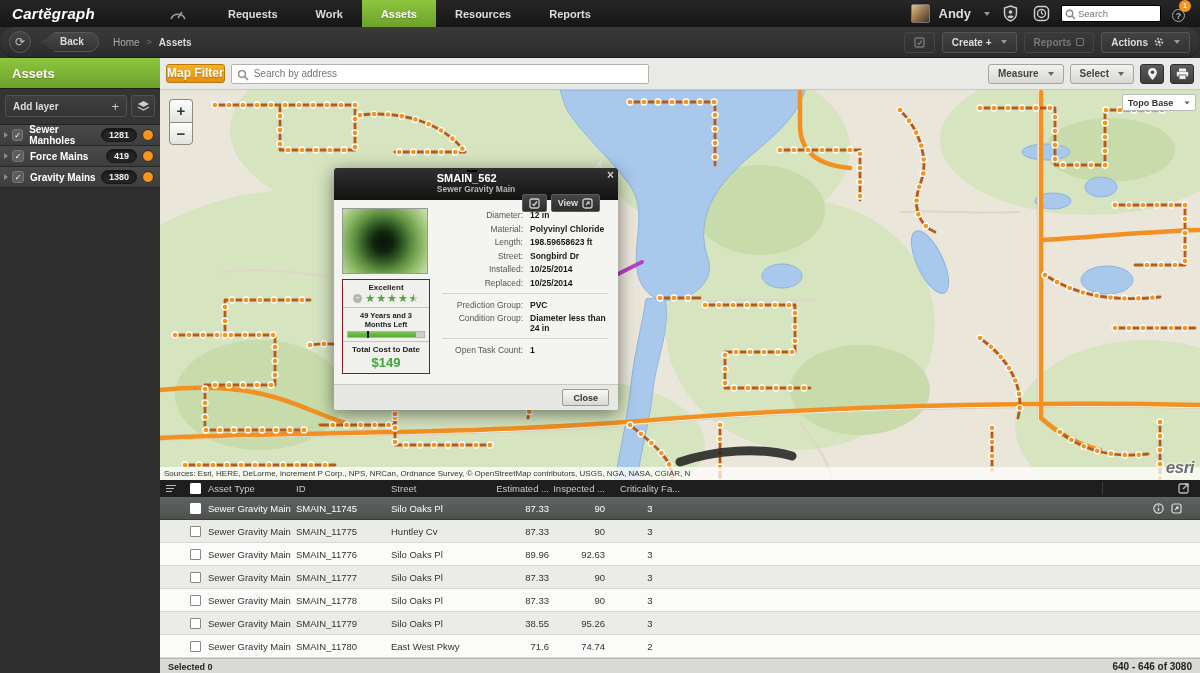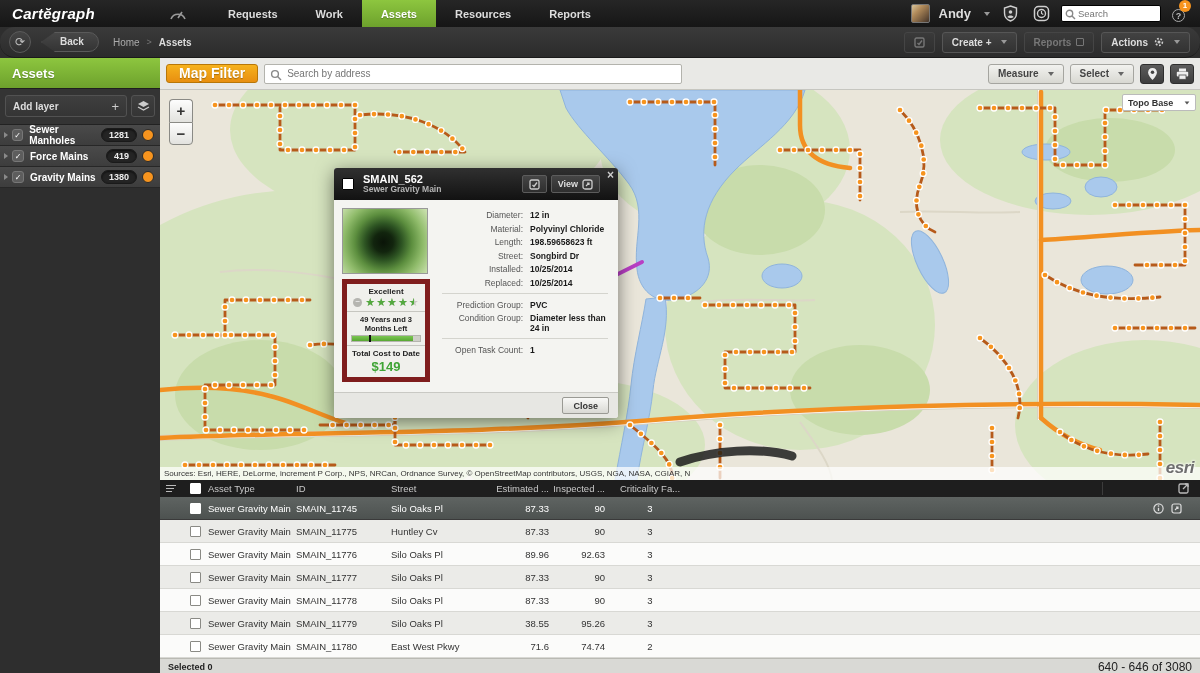--- a/index.html
+++ b/index.html
@@ -79,21 +79,21 @@
   .layer-right { margin-left:auto; display:flex; align-items:center; gap:5px; }
   .count-pill { background:#242424; border:1px solid #1a1a1a; color:#eee; font-size:9px; font-weight:bold;
     border-radius:8px; padding:1px 7px; box-shadow:inset 0 1px 2px rgba(0,0,0,.6); }
   .swatch { width:12px; height:12px; border-radius:50%; border:1px solid #2a2a2a; }
 
   
   .main { position:absolute; left:160px; top:58px; right:0; bottom:0; display:flex; flex-direction:column; }
   .map-toolbar { height:32px; background:#e9e9e6; border-bottom:1px solid #c6c6c0;
     display:flex; align-items:center; gap:6px; padding:0 6px; z-index:30; }
   .map-filter-btn { height:19px; background:linear-gradient(#f6b21d,#e88f10); border:1px solid #b87708;
-    border-radius:3px; color:#fff; font-size:14px; font-weight:bold; padding:0 12px; line-height:17px;
+    border-radius:3px; color:#fff; font-size:12px; font-weight:bold; padding:0 0; line-height:17px;
     text-shadow:0 1px 1px rgba(0,0,0,.3); cursor:pointer; }
   .addr-search { position:relative; width:418px; height:20px; background:#fff; border:1px solid #b3b3ad;
     border-radius:2px; display:flex; align-items:center; padding-left:22px; }
   .addr-search input { border:none; outline:none; width:380px; font-size:10px; color:#444;
     font-family:"Liberation Sans",sans-serif; background:transparent; }
   .addr-mag { position:absolute; left:5px; top:4px; }
   .mt-right { margin-left:auto; display:flex; align-items:center; gap:6px; }
   .mt-btn { height:20px; background:linear-gradient(#f2f2ef,#d8d8d2); border:1px solid #a5a5a0;
     border-radius:3px; color:#444; font-size:10px; font-weight:bold; padding:0 9px;
     display:flex; align-items:center; gap:5px; cursor:pointer; }
@@ -115,35 +115,35 @@
   .basemap-dd .caret { margin-left:auto; border-top-color:#555; transform:scale(.8); }
   .attribution { position:absolute; left:0; right:0; bottom:0; height:13px; background:rgba(255,255,255,.72);
     font-size:8px; color:#333; line-height:13px; padding:0 4px; white-space:nowrap; overflow:hidden; z-index:8; }
   .esri-logo { position:absolute; right:6px; bottom:2px; font-size:17px; font-weight:bold; color:#6e6e6e;
     text-shadow:0 0 3px #fff,0 0 3px #fff; z-index:9; font-style:italic; letter-spacing:-.5px; }
 
   
   .popup { position:absolute; left:174px; top:78px; width:284px; z-index:25; border-radius:3px;
     box-shadow:0 4px 18px rgba(0,0,0,.5); background:#f4f4f1; }
   .popup-header { height:32px; background:linear-gradient(#303030,#121212); border-radius:3px 3px 0 0;
-    display:flex; align-items:center; padding:2px 8px; position:relative; }
+    display:flex; align-items:center; padding:2px 8px; position:relative;flex-direction:column; }
   .popup-cb { width:12px; height:12px; background:#fff; border:1px solid #000; border-radius:1px; margin-right:9px; cursor:pointer; }
   .popup-titles { line-height:1.15; }
   .popup-title { color:#fff; font-size:11px; font-weight:bold; }
   .popup-subtitle { color:#b5b5b5; font-size:8.5px; font-weight:bold; }
   .ph-btns { margin-left:auto; display:flex; gap:4px; align-items:center; padding-right:10px; }
   .ph-btn { height:18px; background:linear-gradient(#454545,#2e2e2e); border:1px solid #5c5c5c; border-radius:2px;
     display:flex; align-items:center; gap:4px; color:#ddd; font-size:9px; font-weight:bold; padding:0 6px; cursor:pointer; }
   .popup-close { position:absolute; right:4px; top:1px; color:#ccc; font-size:12px; font-weight:bold; cursor:pointer; line-height:12px; }
   .i-close::before{ content:"×"; }
   .popup-body { display:flex; padding:8px 10px 10px 8px; }
   .pb-left { width:88px; flex:none; }
   .pipe-photo { width:86px; height:66px; border:1px solid #999;
     background:radial-gradient(circle at 48% 52%, #0a1408 0%, #12250e 18%, #2e5523 34%, #5d8f3f 52%, #8fbb6a 72%, #b9d69a 90%, #cfe3b4 100%); }
-  .cond-box { border:5px solid #7f1d1d; background:#f0f0ec; margin-top:5px; }
+  .cond-box { border:1px solid #7f1d1d; background:#f0f0ec; margin-top:5px; }
   .cond-sec { border-bottom:1px solid #c6c6c0; padding:3px 4px; text-align:center; }
   .cond-sec:last-child { border-bottom:none; }
   .cond-label { font-size:8px; font-weight:bold; color:#222; }
   .stars { display:flex; align-items:center; justify-content:center; gap:1px; margin-top:1px; }
   .minus-circle { width:9px; height:9px; border-radius:50%; background:#b5b5b0; color:#fff; font-size:8px;
     line-height:8px; text-align:center; margin-right:2px; }
   .st { position:relative; font-size:11px; line-height:11px; color:#c9c9c2; }
   .st .fg { position:absolute; left:0; top:0; overflow:hidden; color:#53a93f; white-space:nowrap; }
   .i-star::before{ content:"★"; }
   .life-label { font-size:7.5px; font-weight:bold; color:#222; }
@@ -181,21 +181,21 @@
   .t-header .tbl-cb { background:#fff; border-color:#fff; }
   .c-type { width:88px; } .c-id { width:95px; } .c-street { width:100px; }
   .c-est { width:58px; text-align:right; } .c-insp { width:56px; text-align:right; }
   .c-crit { width:90px; text-align:center; }
   .h-div { position:absolute; right:97px; top:2px; bottom:2px; width:1px; background:#3c3c3c; }
   .h-ext { position:absolute; right:10px; top:2px; }
   .row-icons { position:absolute; right:18px; display:flex; gap:7px; align-items:center; }
   .t-footer { height:16px; background:#d9d9d5; border-top:1px solid #b9b9b3; display:flex; align-items:center;
     padding:0 8px; font-size:9px; color:#222; flex:none; }
   .tf-selected { font-weight:bold; }
-  .tf-range { margin-left:auto; font-weight:normal; font-size:12px; }
+  .tf-range { margin-left:auto; font-weight:bold; font-size:10px; }
 
   
   .road-case { stroke:#d7d2c2; stroke-width:6; fill:none; }
   .road { stroke:#fffefb; stroke-width:4; fill:none; }
   .road-min { stroke:#dcd7c7; stroke-width:2; fill:none; }
   .fm { stroke:#f29022; stroke-width:4.5; fill:none; stroke-linecap:round; stroke-linejoin:round; }
   .gm { stroke:#b65a1a; stroke-width:2.8; fill:none; stroke-linecap:round; stroke-linejoin:round; }
   .mh { fill:#f7941e; stroke:#fff; stroke-width:1.3; }
   .water { fill:#a9c9ec; stroke:#8fb4dc; stroke-width:1; }
   .green1 { fill:#d6e4bf; } .green2 { fill:#c8dcab; }

